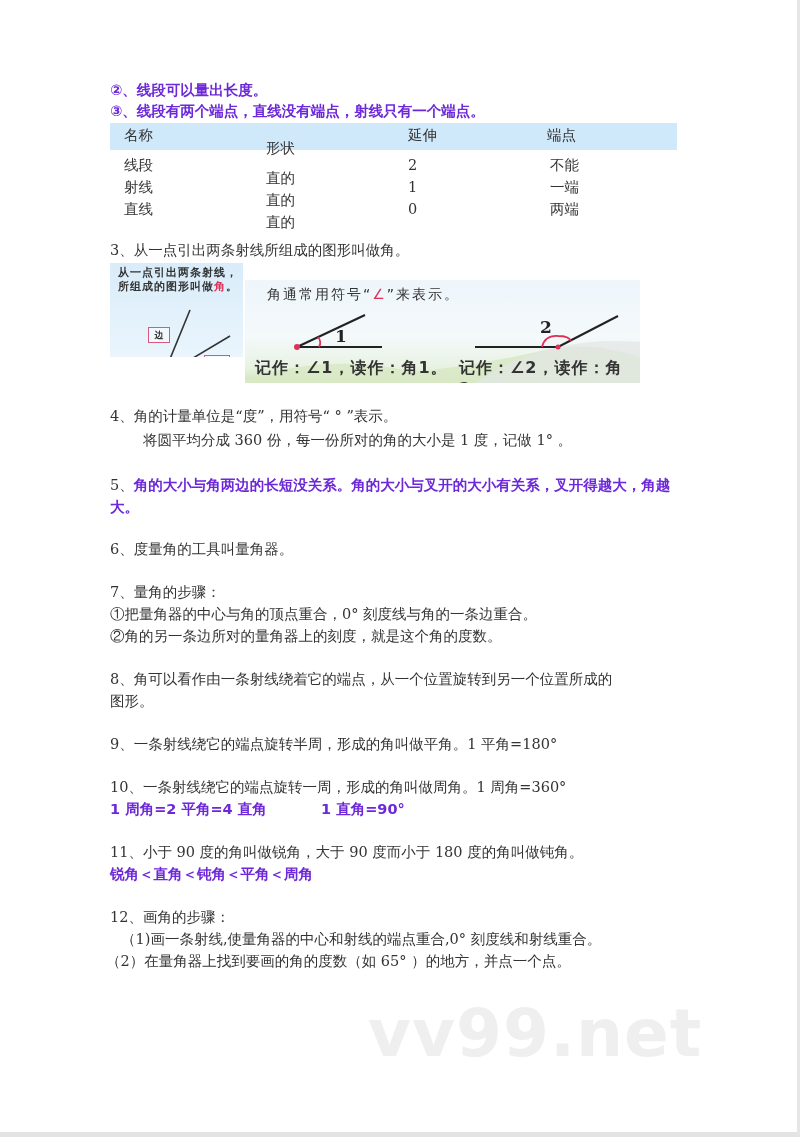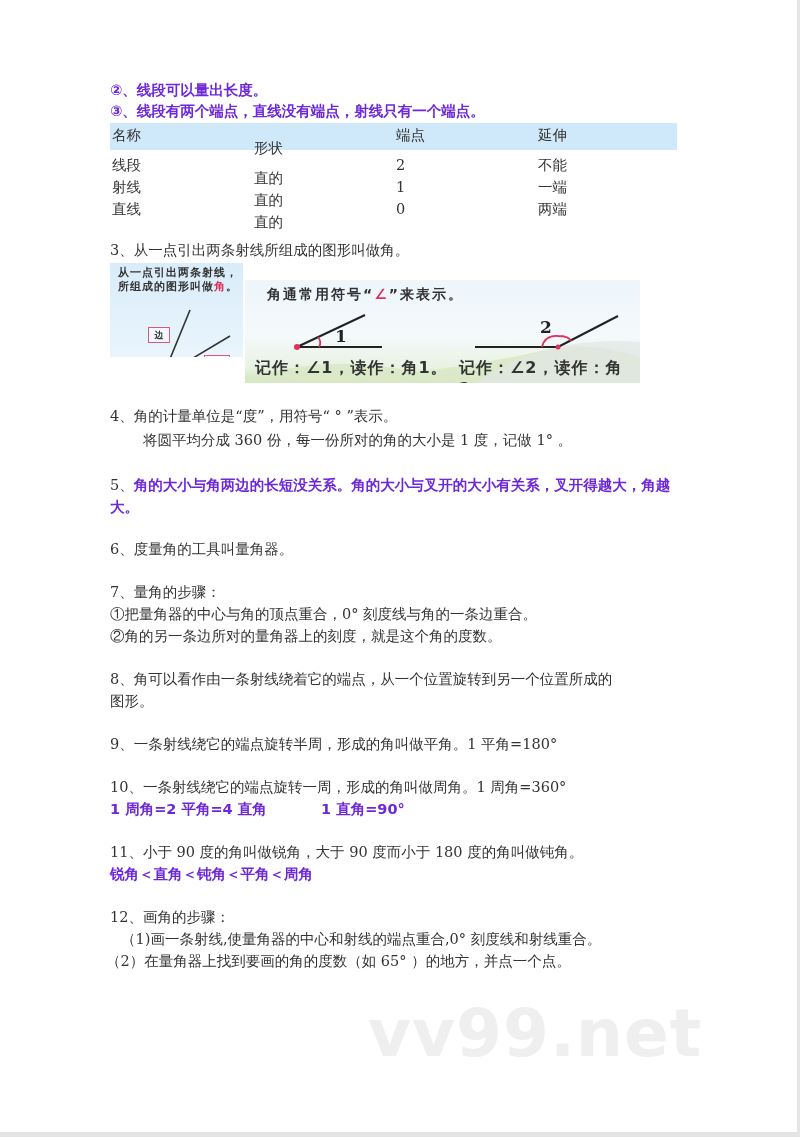--- a/index.html
+++ b/index.html
@@ -51,21 +51,21 @@
       height: 22px;
       line-height: 22px;
     }
     .trow.head {
       background: #cfe9fa;
       height: 27px;
       line-height: 25px;
       margin-bottom: 4px;
     }
     .tcell { flex: none; }
-    .c0 { width: 142px; padding-left: 2px; }
+    .c0 { width: 142px; padding-left: 14px; }
     .c1 { width: 142px; margin-top: 13px; }
     .c2 { width: 142px; font-family: "DejaVu Serif", "Liberation Serif", serif; }
     .c3 { width: 139px; }
 
     
     .fig-left {
       position: absolute;
       left: 110px; top: 263px;
       width: 133px; height: 94px;
       background: linear-gradient(#d9ecf9, #eaf5fd);
@@ -98,21 +98,21 @@
       position: absolute;
       left: 245px; top: 280px;
       width: 395px; height: 103px;
       background: linear-gradient(#eef6fb 0%, #f4f9fb 55%, #e8f2e2 85%, #cfe3b8 100%);
       overflow: hidden;
     }
     .fig-right .title {
       position: absolute;
       left: 22px; top: 6px;
       font-family: "DejaVu Sans", "Liberation Sans", sans-serif;
-      font-weight: bold;
+      font-weight: normal;
       font-size: 14px;
       letter-spacing: 2px;
       color: #333;
     }
     .fig-right .title .pink { color: #e0305a; }
     .fig-right .note {
       position: absolute;
       top: 78px;
       font-family: "DejaVu Sans", "Liberation Sans", sans-serif;
       font-weight: bold;
@@ -143,22 +143,22 @@
 
 <div class="page">
 
   <div class="line red" style="top:80px;">②、线段可以量出长度。</div>
   <div class="line red" style="top:101px;text-align:center;">③、线段有两个端点，直线没有端点，射线只有一个端点。</div>
 
   <div class="table">
     <div class="trow head">
       <div class="tcell c0">名称</div>
       <div class="tcell c1">形状</div>
+      <div class="tcell c3">延伸</div>
       <div class="tcell c2">端点</div>
-      <div class="tcell c3">延伸</div>
     </div>
     <div class="trow">
       <div class="tcell c0">线段</div>
       <div class="tcell c1">直的</div>
       <div class="tcell c2">2</div>
       <div class="tcell c3">不能</div>
     </div>
     <div class="trow">
       <div class="tcell c0">射线</div>
       <div class="tcell c1">直的</div>

